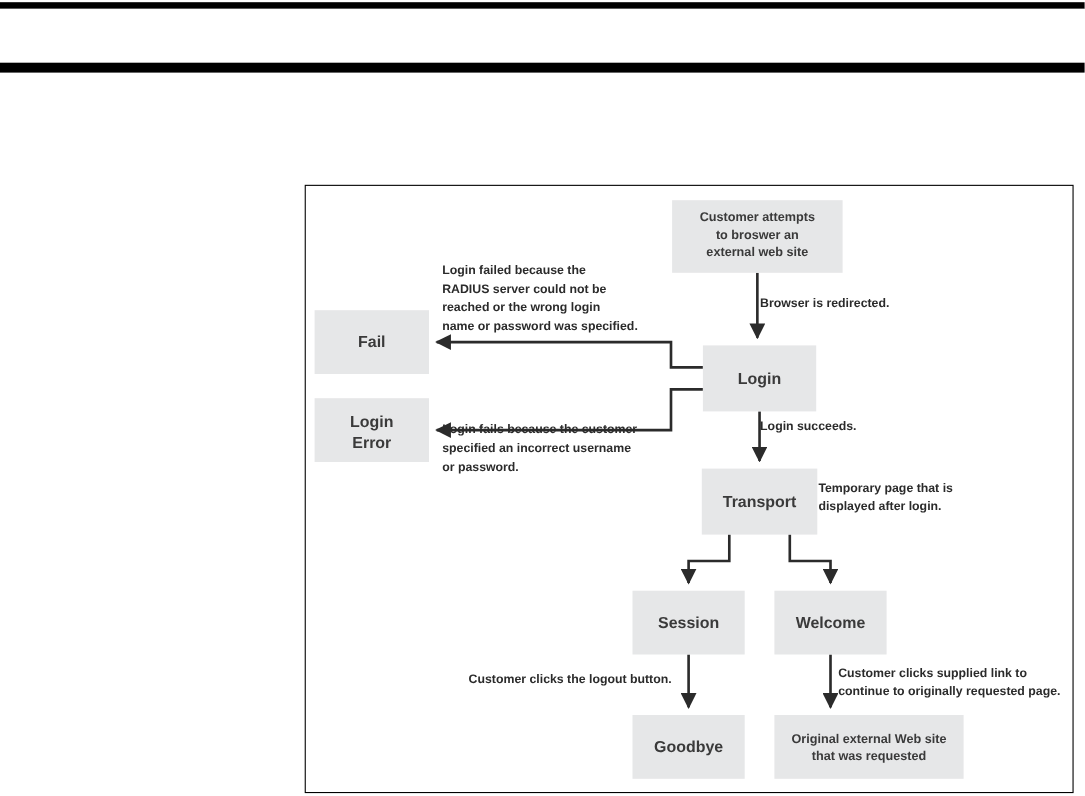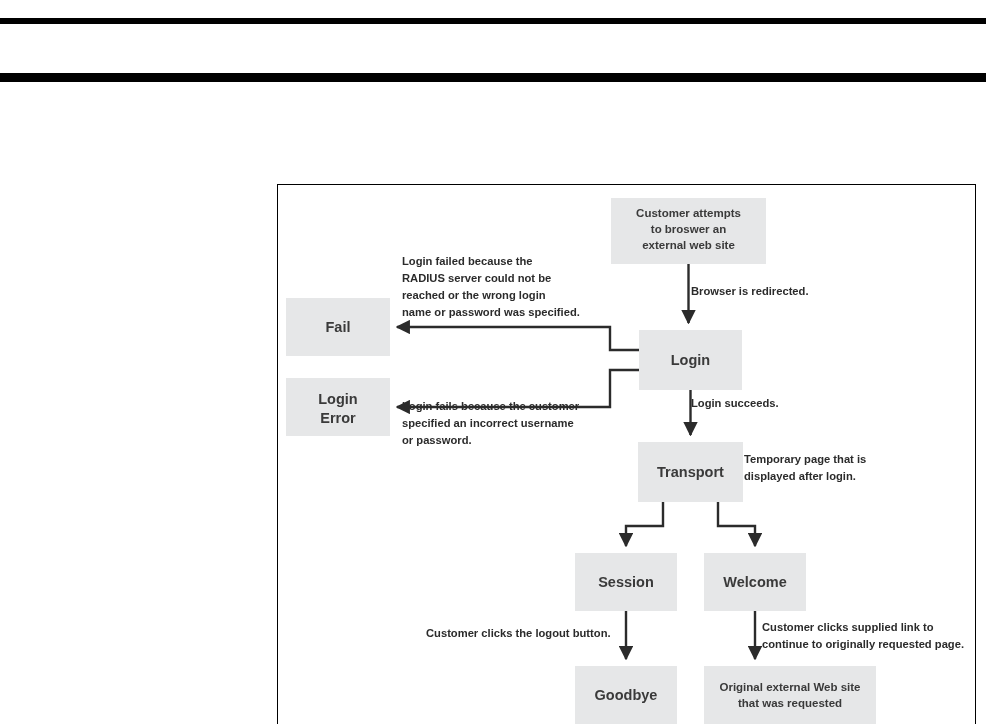--- a/index.html
+++ b/index.html
@@ -9,21 +9,21 @@
   }
   body {
     width: 986px;
     height: 724px;
     position: relative;
     overflow: hidden;
     font-family: "Liberation Sans", sans-serif;
   }
   #page {
     position: absolute;
-    left: 0; top: 16px;
+    left: 0; top: 0;
     width: 986px;
     height: 604px;
     background: #ffffff;
   }
   .hdr-rule-top {
     position: absolute;
     left: 0;
     top: 2px;
     width: 986px;
     height: 6px;

